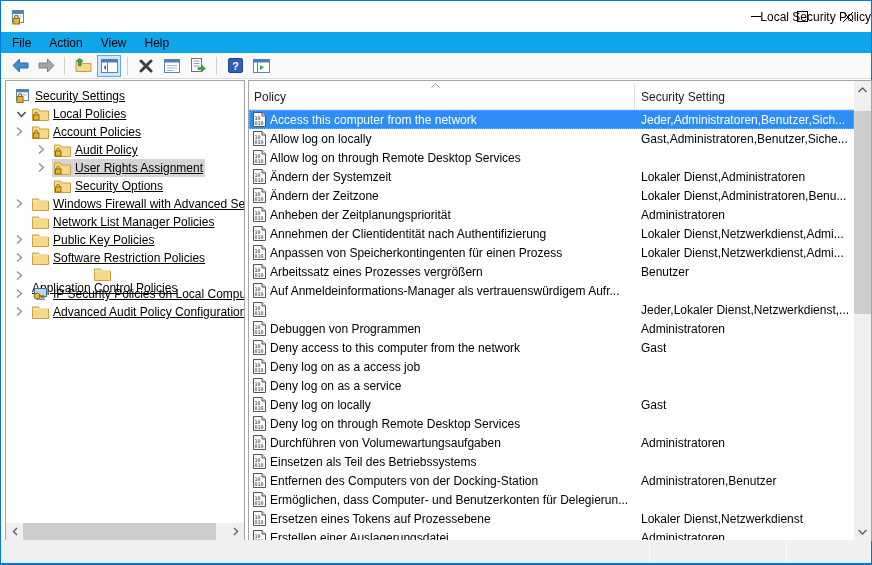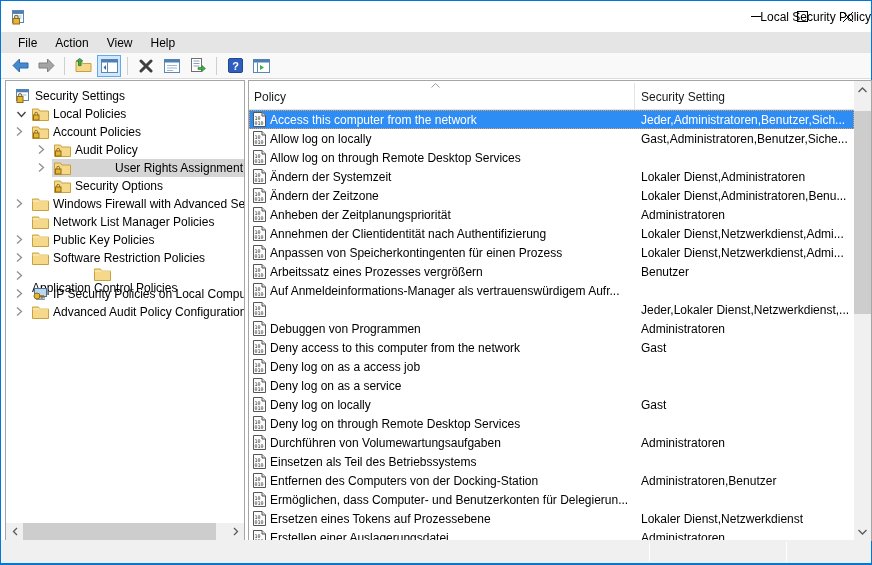--- a/index.html
+++ b/index.html
@@ -9,35 +9,35 @@
     border:1px solid #0078d7; border-bottom-width:2px;
   }
   
   .titlebar { position:absolute; top:0; left:0; right:0; height:31px; background:#ffffff; display:flex; align-items:center;justify-content:space-between; }
   .app-icon { margin-left:9px; width:16px; height:16px; flex:0 0 auto; }
   .title-text { margin-left:7px; font-size:12px; color:#000; }
   .win-controls { position:absolute; right:0; top:0; height:31px; display:flex; }
   .win-btn { width:46px; height:31px; display:flex; align-items:center; justify-content:center; background:transparent; border:none; }
   .win-btn svg { display:block; }
   
-  .menubar { position:absolute; top:31px; left:0; right:0; height:21px; background:#e5e5e5; display:flex; align-items:center; padding-left:8px; }
+  .menubar { position:absolute; top:31px; left:0; right:0; height:21px; background:#0ea5e9; display:flex; align-items:center; padding-left:2px; }
   .menu-item { font-size:12px; color:#000; padding:2px 9px; }
   
   .toolbar { position:absolute; top:52px; left:0; right:0; height:26px; background:#f9f9f9; border-bottom:1px solid #dcdcdc; display:flex; align-items:center; padding-left:6px; }
   .tb-btn { width:24px; height:22px; display:flex; align-items:center; justify-content:center; background:transparent; border:1px solid transparent; margin:0 1px; }
   .tb-btn.active { background:#cfe8ff; border:1px solid #66a8e5; }
   .tb-sep { width:1px; height:18px; background:#d0d0d0; margin:0 5px; }
   
   .content { position:absolute; top:79px; left:0; right:0; height:461px; background:#ffffff; }
   .tree-pane { position:absolute; left:4px; top:0; width:240px; height:461px; border:1px solid #a5a5a5; background:#ffffff; overflow:hidden; }
-  .tree-scroll { position:absolute; left:0; top:0; right:0; bottom:17px; overflow:hidden; padding-top:6px; }
+  .tree-scroll { position:absolute; left:0; top:0; right:0; bottom:17px; overflow:hidden; padding-top:6px;text-decoration:underline; }
   .tree-row { height:18px; display:flex; align-items:center; white-space:nowrap; font-size:12px; color:#000; position:relative; }
   .tree-expander { position:absolute; width:12px; height:12px; top:3px; }
   .tree-inner { display:inline-flex; align-items:center; height:18px; padding:0 2px; }
-  .tree-inner.selected { background:#d5d5d5;gap:40px; }
+  .tree-inner.selected { background:#d5d5d5; }
   .tree-icon { width:17px; height:14px; margin-right:4px; flex:0 0 auto; }
   
   .hscroll { position:absolute; left:0; right:0; bottom:0; height:17px; background:#f0f0f0; }
   .hscroll .arrow { position:absolute; top:0; width:17px; height:17px; display:flex; align-items:center; justify-content:center; }
   .hscroll .arrow.left { left:0; } .hscroll .arrow.right { right:0; }
   .hscroll .thumb { position:absolute; top:0; left:17px; width:193px; height:17px; background:#cdcdcd; }
   
   .list-pane { position:absolute; left:247px; top:0; width:624px; height:461px; border:1px solid #a5a5a5; background:#ffffff; overflow:hidden; }
   .list-header { position:absolute; top:0; left:0; right:17px; height:29px; background:#ffffff; border-bottom:1px solid #e3e3e3; }
   .col-h { position:absolute; bottom:5px; font-size:12px; color:#1a1a1a; white-space:nowrap; }

